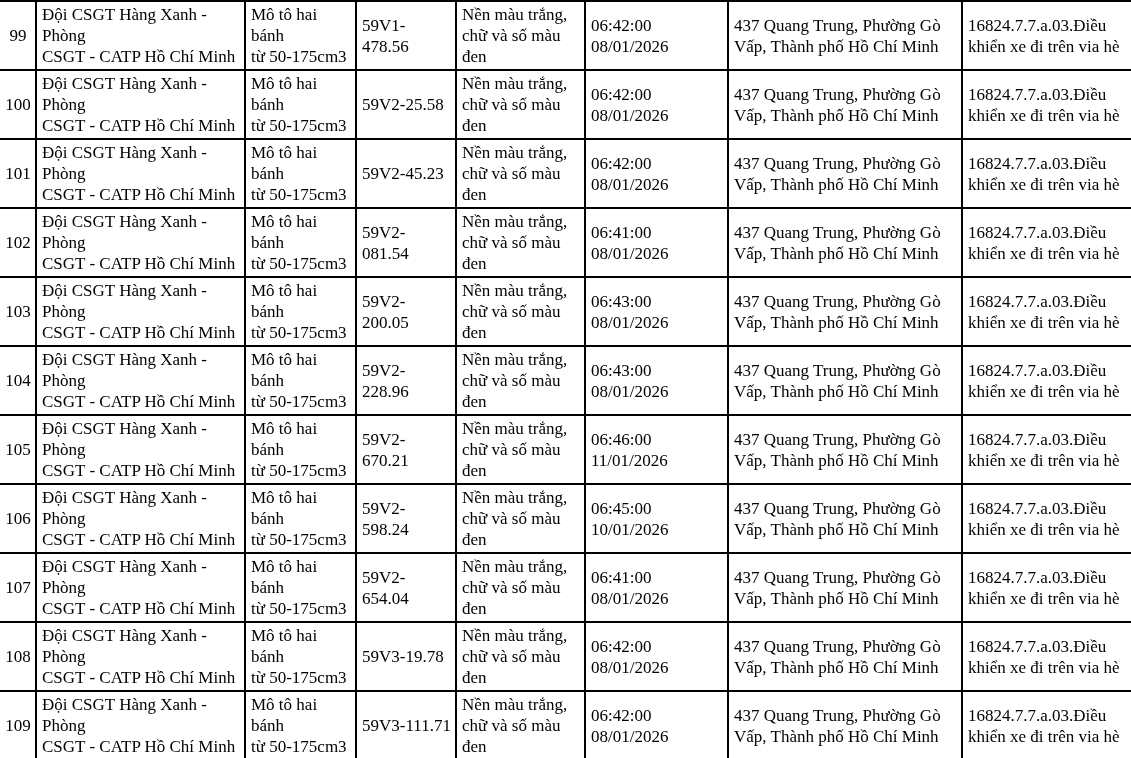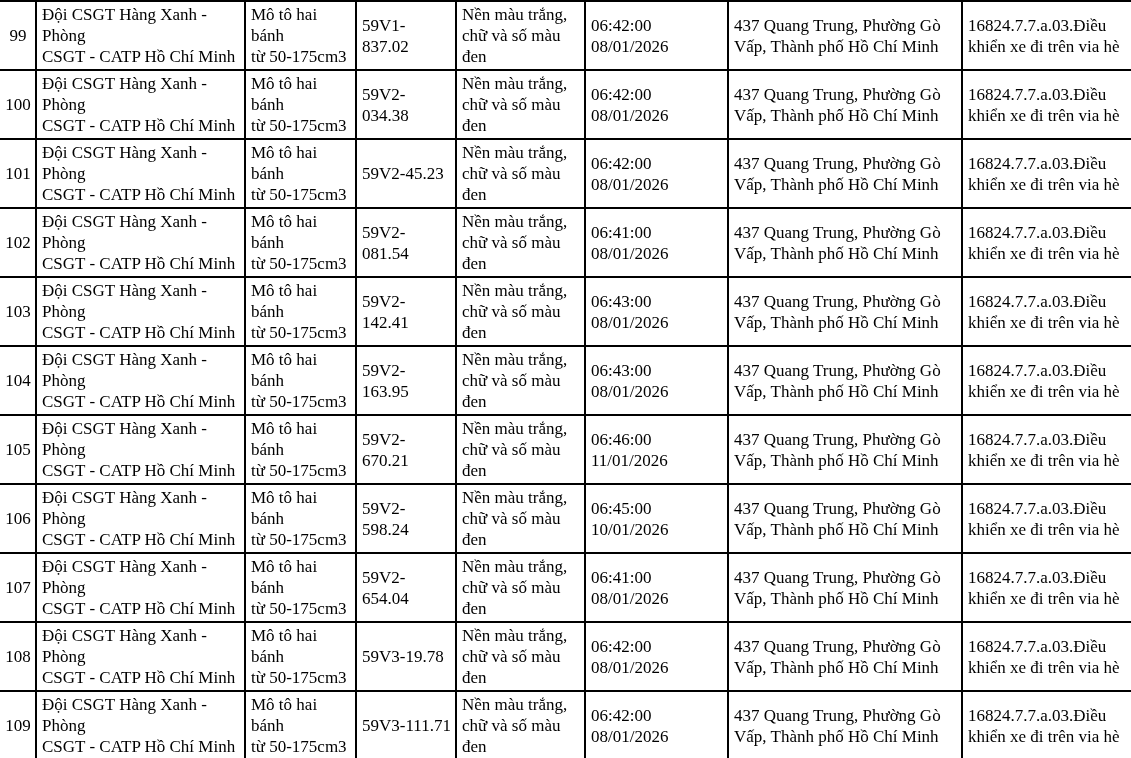--- a/index.html
+++ b/index.html
@@ -50,36 +50,36 @@
     <col style="width:234px">
     <col style="width:176px">
   </colgroup>
   <tbody>
       <tr>
     <td class="c-stt">99</td>
     <td class="c-unit">Đội CSGT Hàng Xanh - Phòng
 CSGT - CATP Hồ Chí Minh</td>
     <td class="c-veh">Mô tô hai bánh
 từ 50-175cm3</td>
-    <td class="c-plate">59V1-837.02</td>
+    <td class="c-plate">59V1-478.56</td>
     <td class="c-color">Nền màu trắng,
 chữ và số màu đen</td>
     <td class="c-time">06:42:00 08/01/2026</td>
     <td class="c-loc">437 Quang Trung, Phường Gò
 Vấp, Thành phố Hồ Chí Minh</td>
     <td class="c-vio">16824.7.7.a.03.Điều
 khiển xe đi trên via hè</td>
   </tr>
       <tr>
     <td class="c-stt">100</td>
     <td class="c-unit">Đội CSGT Hàng Xanh - Phòng
 CSGT - CATP Hồ Chí Minh</td>
     <td class="c-veh">Mô tô hai bánh
 từ 50-175cm3</td>
-    <td class="c-plate">59V2-034.38</td>
+    <td class="c-plate">59V2-25.58</td>
     <td class="c-color">Nền màu trắng,
 chữ và số màu đen</td>
     <td class="c-time">06:42:00 08/01/2026</td>
     <td class="c-loc">437 Quang Trung, Phường Gò
 Vấp, Thành phố Hồ Chí Minh</td>
     <td class="c-vio">16824.7.7.a.03.Điều
 khiển xe đi trên via hè</td>
   </tr>
       <tr>
     <td class="c-stt">101</td>
@@ -110,36 +110,36 @@
 Vấp, Thành phố Hồ Chí Minh</td>
     <td class="c-vio">16824.7.7.a.03.Điều
 khiển xe đi trên via hè</td>
   </tr>
       <tr>
     <td class="c-stt">103</td>
     <td class="c-unit">Đội CSGT Hàng Xanh - Phòng
 CSGT - CATP Hồ Chí Minh</td>
     <td class="c-veh">Mô tô hai bánh
 từ 50-175cm3</td>
-    <td class="c-plate">59V2-142.41</td>
+    <td class="c-plate">59V2-200.05</td>
     <td class="c-color">Nền màu trắng,
 chữ và số màu đen</td>
     <td class="c-time">06:43:00 08/01/2026</td>
     <td class="c-loc">437 Quang Trung, Phường Gò
 Vấp, Thành phố Hồ Chí Minh</td>
     <td class="c-vio">16824.7.7.a.03.Điều
 khiển xe đi trên via hè</td>
   </tr>
       <tr>
     <td class="c-stt">104</td>
     <td class="c-unit">Đội CSGT Hàng Xanh - Phòng
 CSGT - CATP Hồ Chí Minh</td>
     <td class="c-veh">Mô tô hai bánh
 từ 50-175cm3</td>
-    <td class="c-plate">59V2-163.95</td>
+    <td class="c-plate">59V2-228.96</td>
     <td class="c-color">Nền màu trắng,
 chữ và số màu đen</td>
     <td class="c-time">06:43:00 08/01/2026</td>
     <td class="c-loc">437 Quang Trung, Phường Gò
 Vấp, Thành phố Hồ Chí Minh</td>
     <td class="c-vio">16824.7.7.a.03.Điều
 khiển xe đi trên via hè</td>
   </tr>
       <tr>
     <td class="c-stt">105</td>

